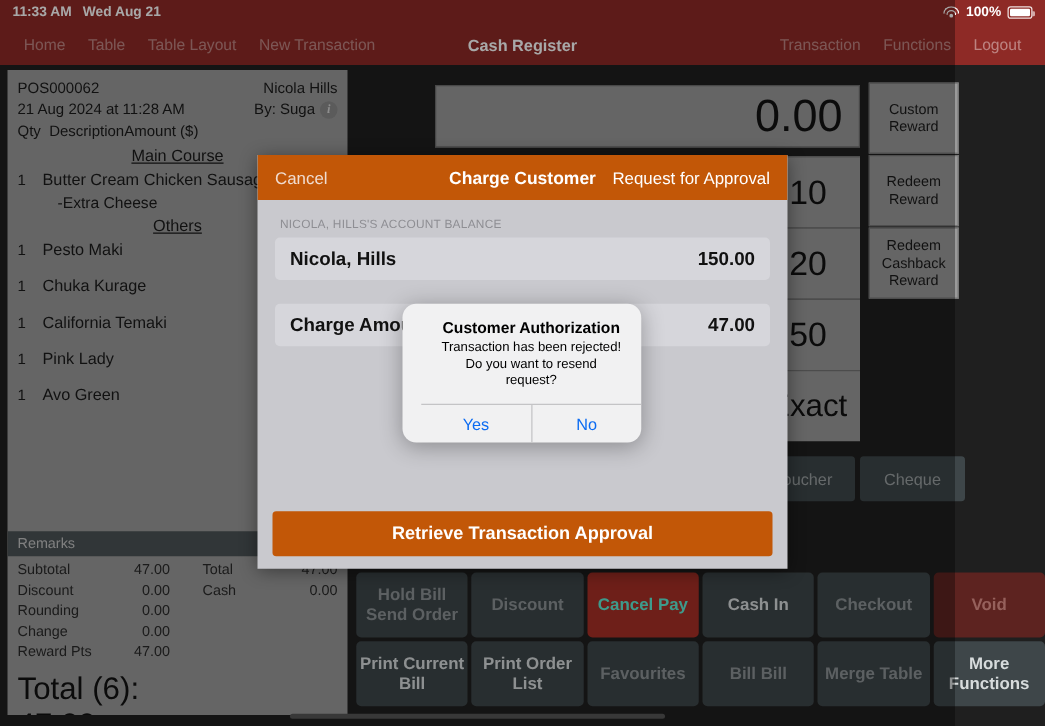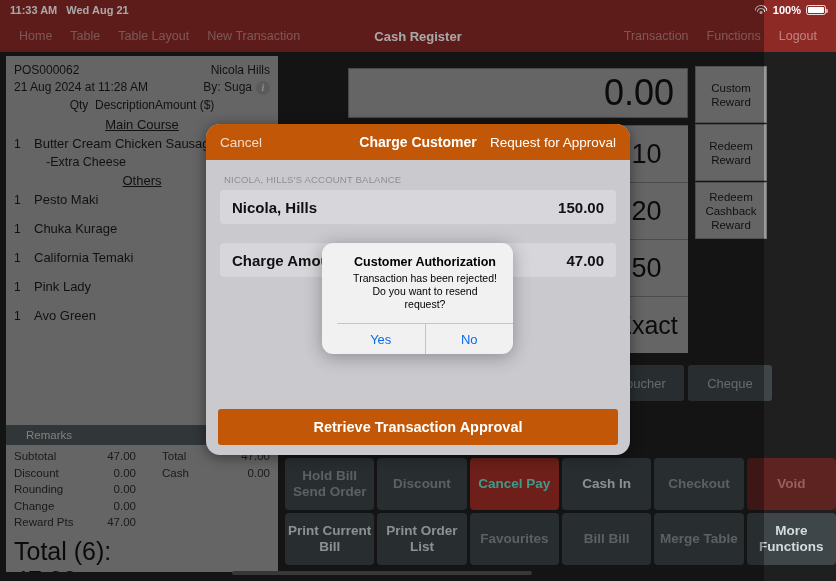--- a/index.html
+++ b/index.html
@@ -67,32 +67,32 @@
   .rcpt-row { display: flex; justify-content: space-between; align-items: flex-start; line-height: 17px; }
   .rcpt-row .l { font-size: 12px; }
   .rcpt-row .r { font-size: 12px; display: flex; align-items: center; gap: 4px; }
   .info-ico {
     width: 14px; height: 14px; border-radius: 50%;
     background: #8a8a8a; color: #d8d8d8;
     font-size: 10px; font-style: italic; font-weight: bold;
     display: inline-flex; align-items: center; justify-content: center;
     font-family: "Liberation Serif", serif;
   }
-  .rcpt-colhdr { display:flex; justify-content: center; line-height: 18px; font-size: 12px; }
+  .rcpt-colhdr { display:flex; justify-content: flex-start; line-height: 18px; font-size: 12px; }
   .sec-title { text-align: center; text-decoration: underline; font-size: 13px; margin: 3px 0 2px 0; }
   .line-item { display: flex; padding: 2px 8px 0 8px; line-height: 16px; }
   .line-item .qty { width: 20px; flex: none; font-size: 12px; }
   .line-item .desc { font-size: 13px; }
   .line-item.mod .desc { padding-left: 12px; font-size: 12.5px; }
   .items-wrap { height: 318px; overflow: hidden; }
 
   .remarks {
     position: absolute; left: 0; bottom: 127px; width: 272px; height: 20px;
     background: #4b5356; color: #c3c3c3;
-    font-size: 11.5px; display: flex; align-items: center; padding-left: 20px;
+    font-size: 11.5px; display: flex; align-items: center; padding-left: 8px;
   }
   .totals {
     position: absolute; left: 0; bottom: 0; width: 272px; height: 127px;
     padding: 3px 8px 0 8px;
   }
   .tot-grid { display: grid; grid-template-columns: 62px 60px 1fr 60px; font-size: 11.5px; line-height: 16.5px; color:#2a2a2a; }
   .tot-grid .v { text-align: right; }
   .grand {
     display: flex; justify-content: space-between; align-items: baseline;
     font-size: 25px; font-weight: normal; margin-top: 6px; color:#111;flex-direction:column;
@@ -152,21 +152,21 @@
   }
 
   
   .dimmer {
     position: absolute; inset: 0; background: rgba(0,0,0,0.34);
   }
 
   
   .modal {
     position: absolute; left: 206px; top: 124px; width: 424px; height: 331px;
-    background: #c9c9ce; border-radius: 14px;
+    background: #c9c9ce; border-radius: 0;
     box-shadow: 0 2px 14px rgba(0,0,0,.45);
     overflow: hidden;
   }
   .modal-bar {
     height: 36px; background: #c25707;
     display: flex; align-items: center; justify-content: space-between;
     padding: 0 14px; color: #fff;
   }
   .mb-cancel { font-size: 13.5px; color: #f0dcd0; }
   .mb-title { font-size: 14px; font-weight: bold; position:absolute; left:0; right:0; text-align:center; pointer-events:none;}

